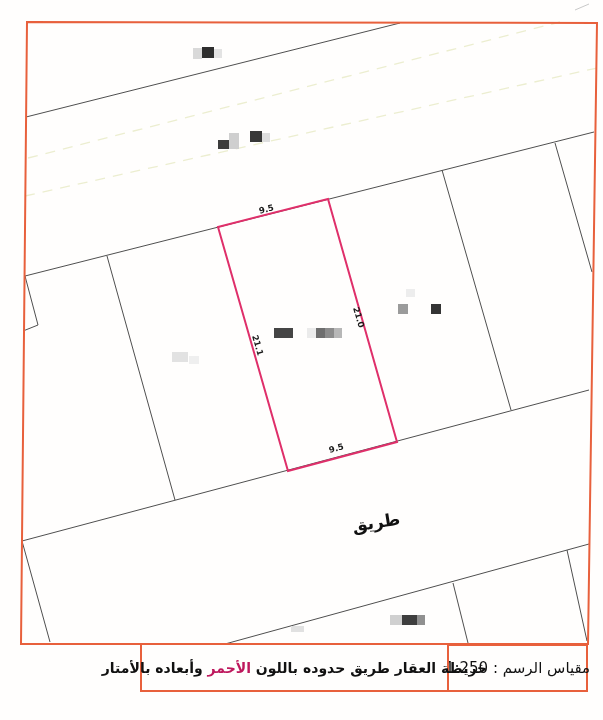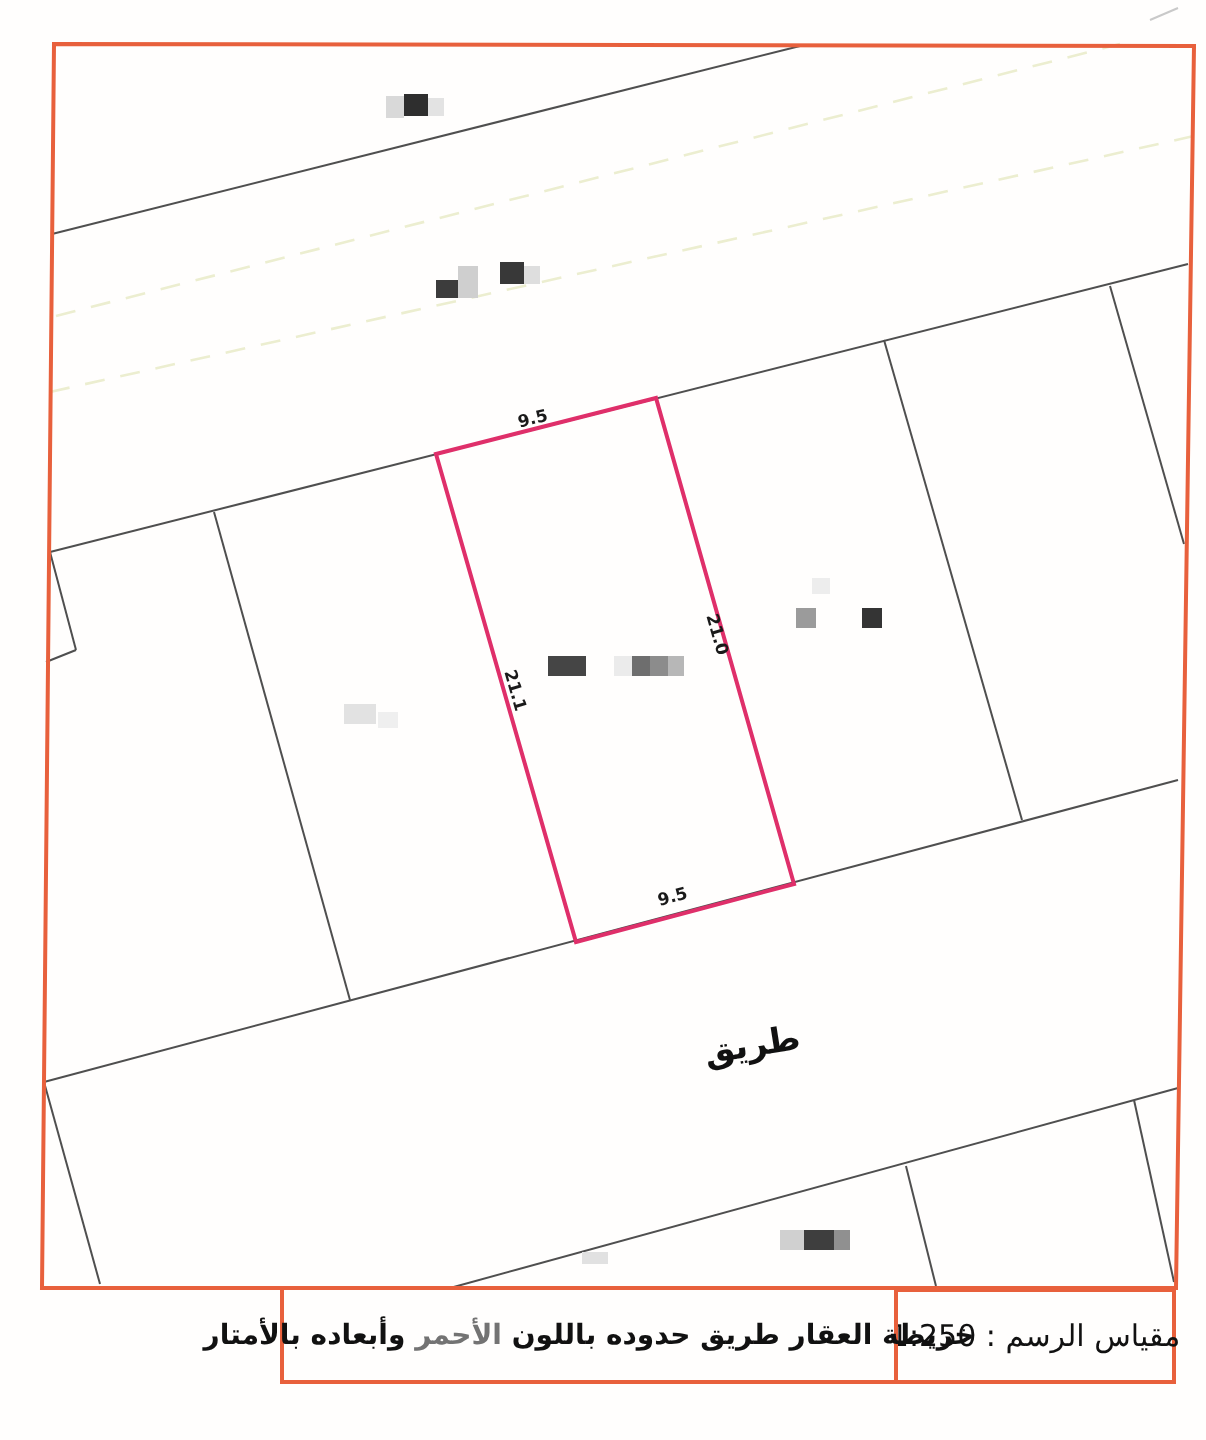--- a/index.html
+++ b/index.html
@@ -7,21 +7,21 @@
         font-family:"DejaVu Sans","Liberation Sans",sans-serif;}
   #map-svg{position:absolute;left:0;top:0;}
   .cell{position:absolute;box-sizing:border-box;border:2px solid #e8603c;background:#fffefd;
         display:flex;flex-direction:column;align-items:center;justify-content:center;color:#111;}
   #area-cell{left:21px;top:643px;width:121px;height:48px;}
   #legend-cell{left:140px;top:643px;width:309px;height:49px;z-index:1;}
   #scale-cell{left:447px;top:644px;width:141px;height:48px;}
   .area-label{font-size:9.5px;font-weight:bold;direction:rtl;white-space:nowrap;line-height:1.25;}
   .area-value{font-size:14px;line-height:1.2;letter-spacing:.5px;}
   .legend-text{font-size:14px;font-weight:bold;direction:rtl;white-space:nowrap;}
-  .legend-red{color:#737373;}
+  .legend-red{color:#be185d;}
   .scale-text{font-size:15px;direction:rtl;white-space:nowrap;}
   .dim{font-size:8.5px;font-weight:bold;fill:#1a1a1a;}
   .road{font-size:17px;font-weight:bold;fill:#111;}
 </style>
 </head>
 <body>
 
 <div id="page">
 
   <svg id="map-svg" width="603" height="720" viewBox="0 0 603 720">

